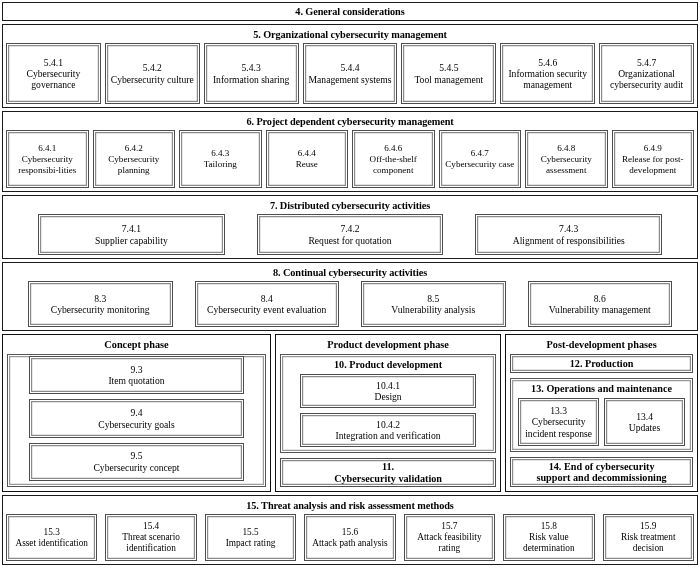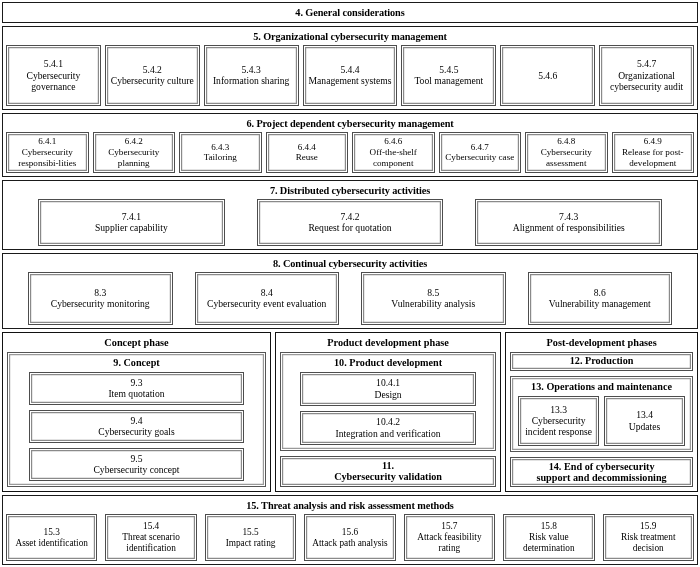--- a/index.html
+++ b/index.html
@@ -91,21 +91,21 @@
   }
   #band-general .band-title {
     padding: 0;
   }
 
   
   #band-org { height: 84px; }
   #band-org .row { height: 62px; }
 
   
-  #band-proj { height: 64px; }
+  #band-proj { height: 81px; }
   #band-proj .row { height: 58px; }
   #band-proj .box { font-size: 9.1px; line-height: 10.8px; }
 
   
   #band-dist { height: 70px; }
   #band-dist .row { height: 34px; }
 
   
   #band-cont { height: 76px; }
   #band-cont .row { height: 41px; }
@@ -215,20 +215,21 @@
       <div class="box">
         <span class="num">5.4.4</span>
         <span class="lbl">Management systems</span>
       </div>
       <div class="box">
         <span class="num">5.4.5</span>
         <span class="lbl">Tool management</span>
       </div>
       <div class="box">
         <span class="num">5.4.6</span>
+        <span class="lbl">Information security management</span>
       </div>
       <div class="box">
         <span class="num">5.4.7</span>
         <span class="lbl">Organizational cybersecurity audit</span>
       </div>
     </div>
   </div>
 
   <div class="band" id="band-proj">
     <div class="band-title">6. Project dependent cybersecurity management</div>
@@ -306,21 +307,20 @@
         <span class="lbl">Vulnerability management</span>
       </div>
     </div>
   </div>
 
   <div id="phases">
 
     <div class="phase" id="phase-concept">
       <div class="phase-title">Concept phase</div>
       <div class="subclause" id="concept-clause">
-        <div class="subclause-title">9. Concept</div>
         <div class="stack">
           <div class="box">
             <span class="num">9.3</span>
             <span class="lbl">Item quotation</span>
           </div>
           <div class="box">
             <span class="num">9.4</span>
             <span class="lbl">Cybersecurity goals</span>
           </div>
           <div class="box">

